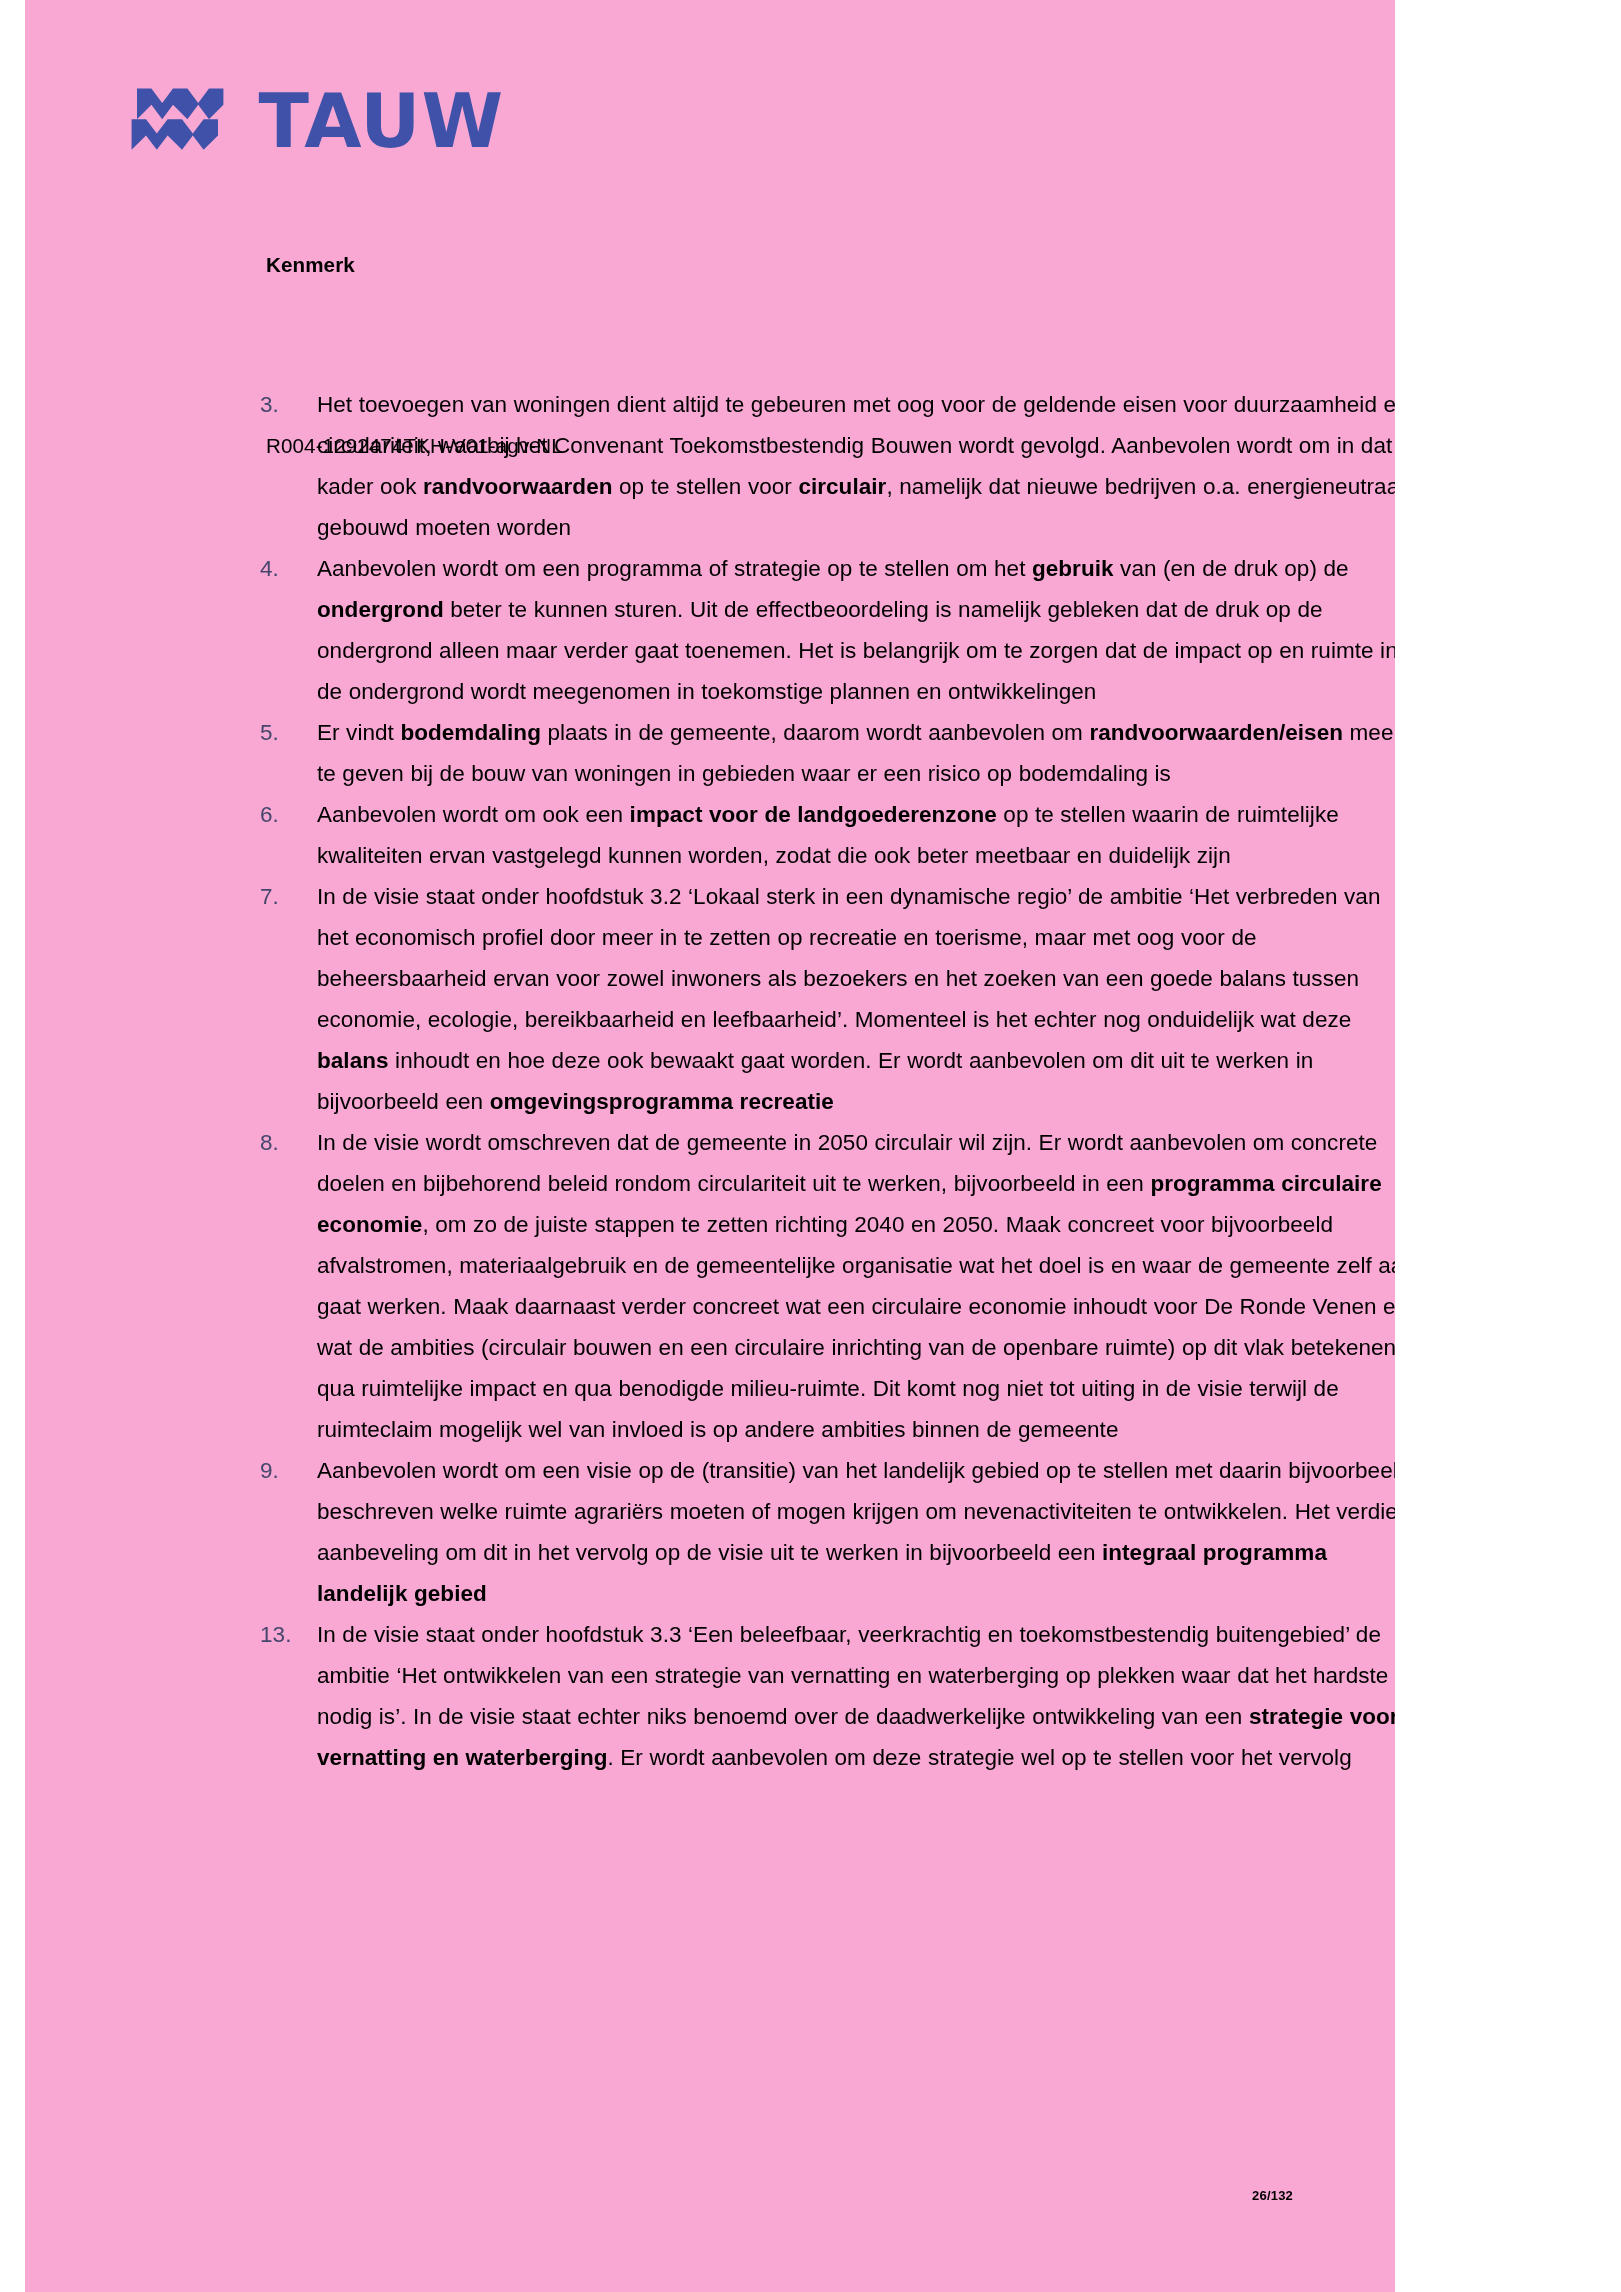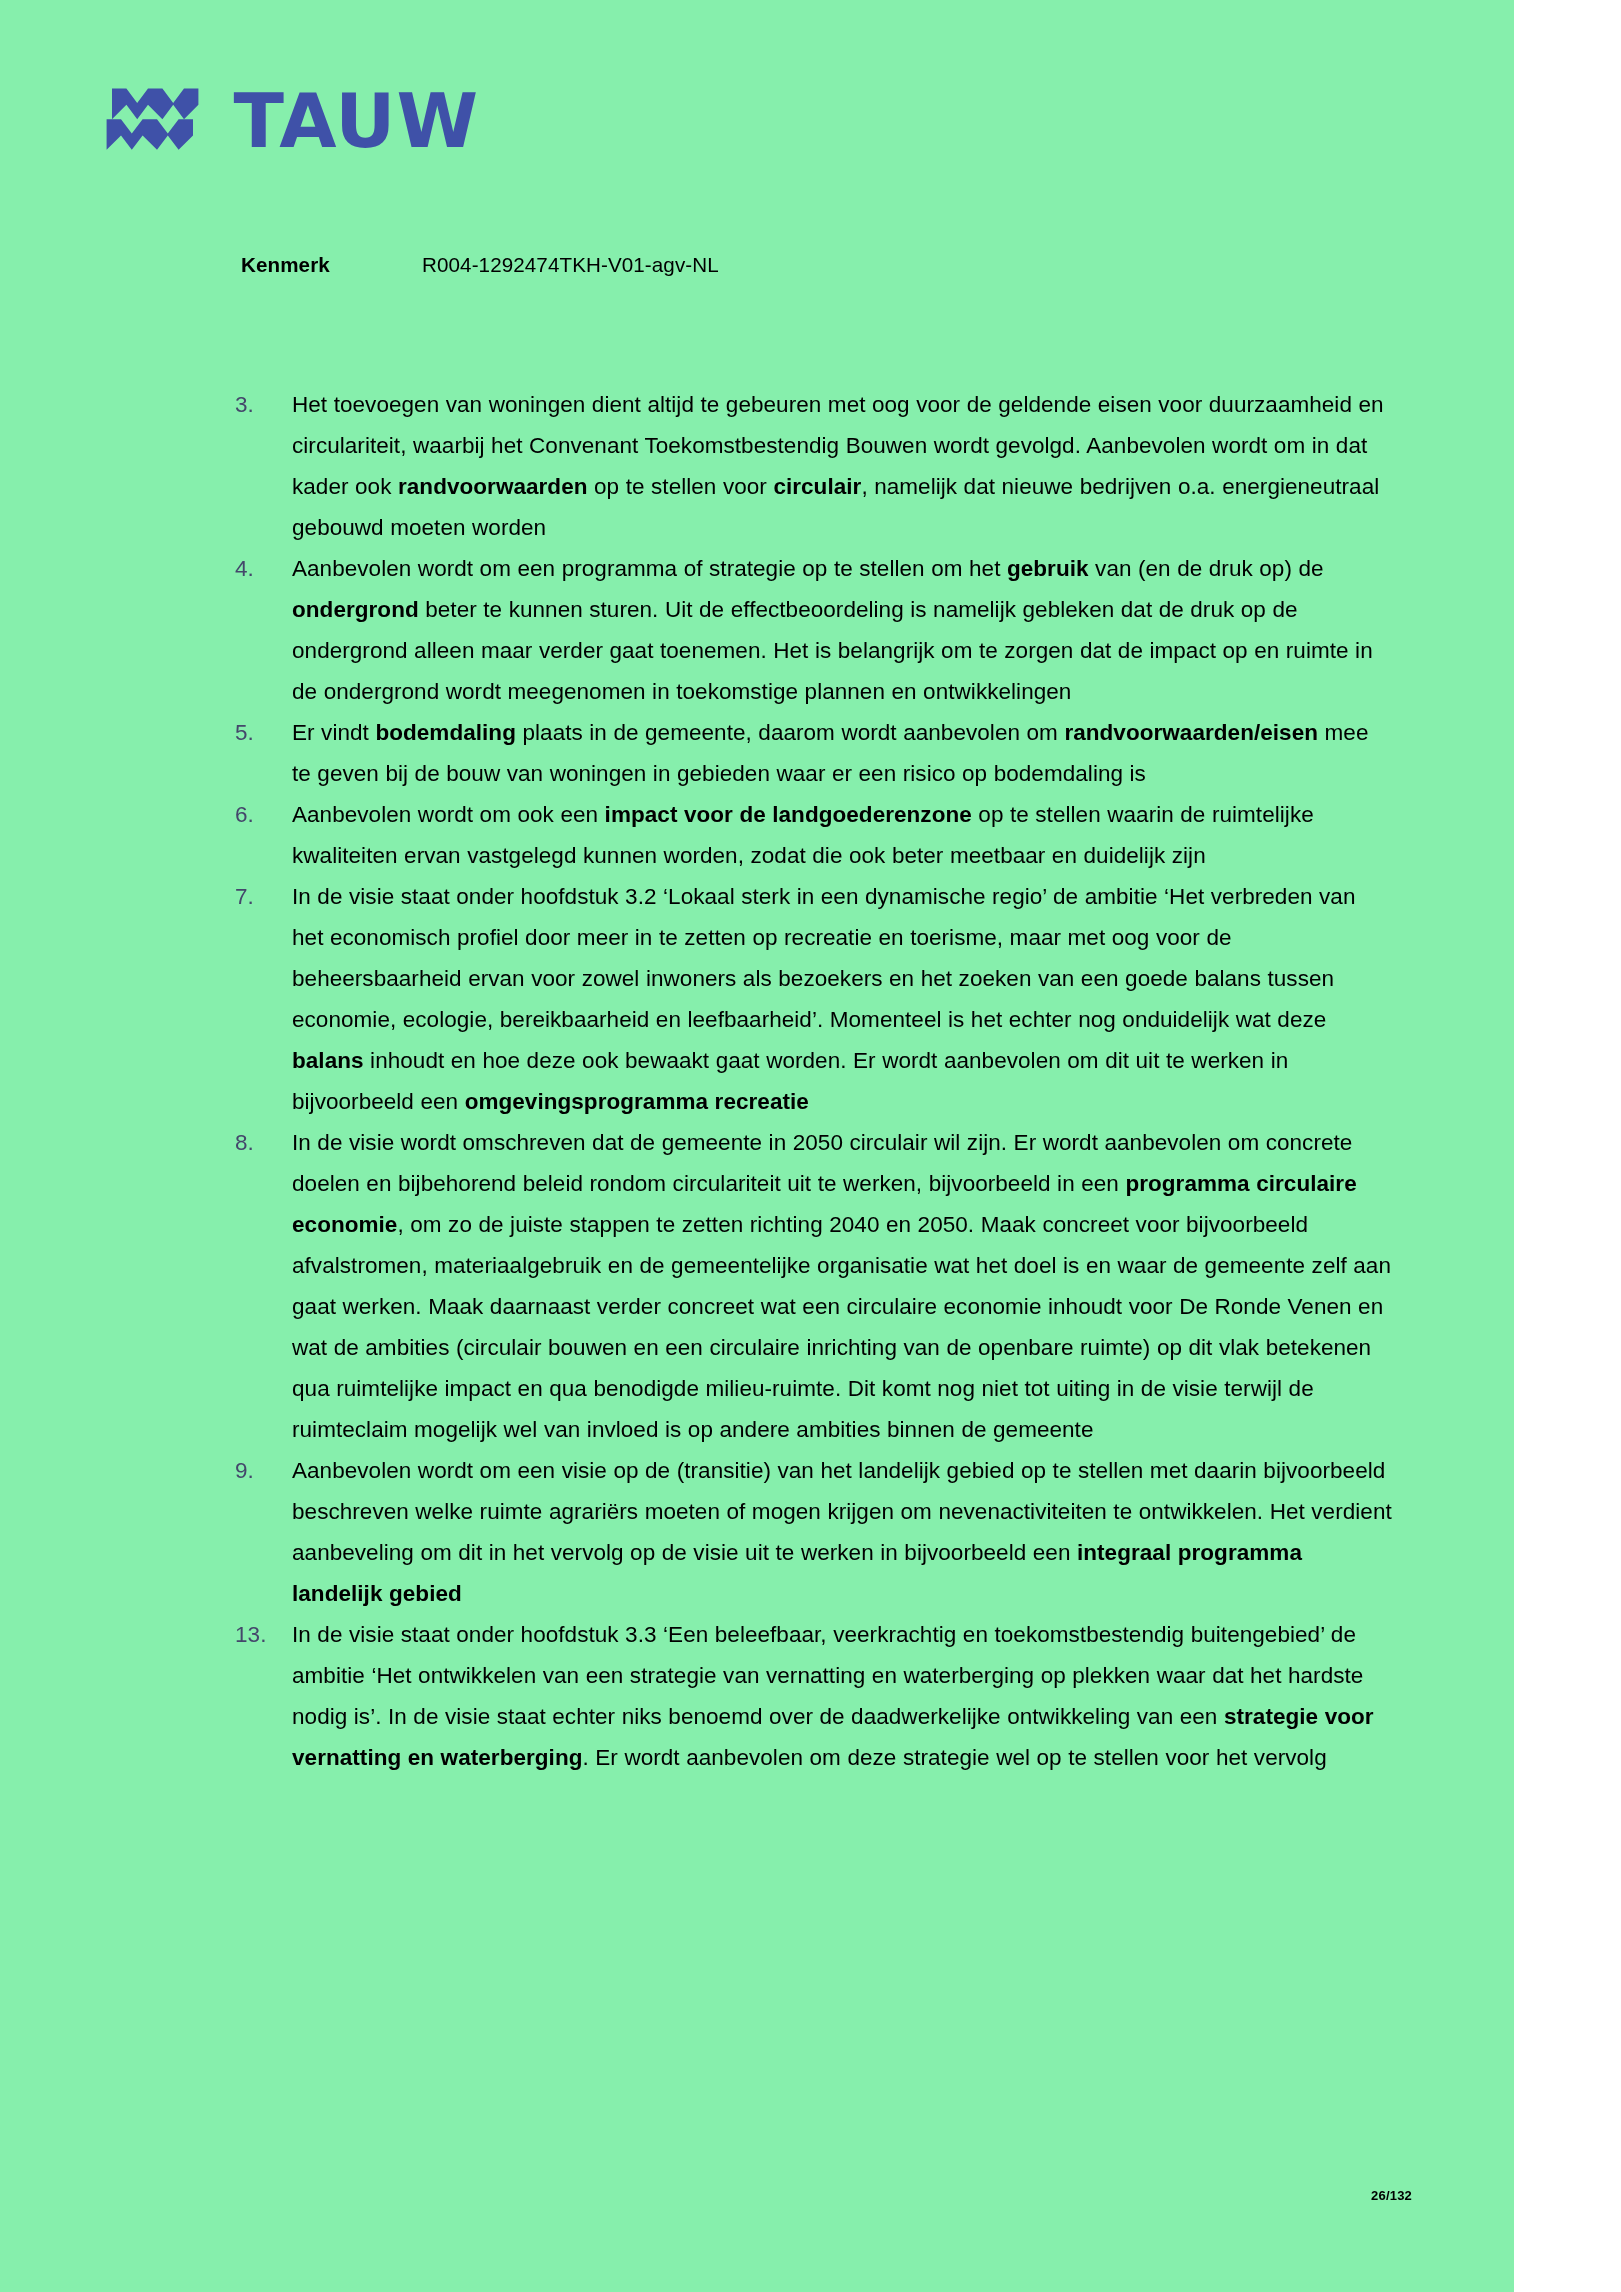--- a/index.html
+++ b/index.html
@@ -6,25 +6,26 @@
     margin: 0;
     padding: 0;
     background: #ffffff;
   }
   body {
     font-family: "Liberation Sans", sans-serif;
     color: #000000;
   }
   .page {
     position: relative;
-    width: 1514px;
+    width: 1370px;
     height: 2293px;
-    background: #86efac;
+    background: #f9a8d4;
     overflow: hidden;
     box-sizing: border-box;
+    margin-left: 25px;
   }
 
   
   .logo-block {
     position: absolute;
     left: 102px;
     top: 76px;
     display: flex;
     align-items: center;
     gap: 21.6px;
@@ -45,20 +46,21 @@
   }
 
   
   .kenmerk-row {
     position: absolute;
     left: 241px;
     top: 253px;
     display: flex;
     align-items: baseline;
     font-size: 20.6px;
+    flex-direction: column;
   }
   .kenmerk-label {
     font-weight: 700;
     width: 181px;
     flex: 0 0 181px;
     letter-spacing: 0.1px;
   }
   .kenmerk-value {
     font-weight: 400;
     letter-spacing: 0.1px;

